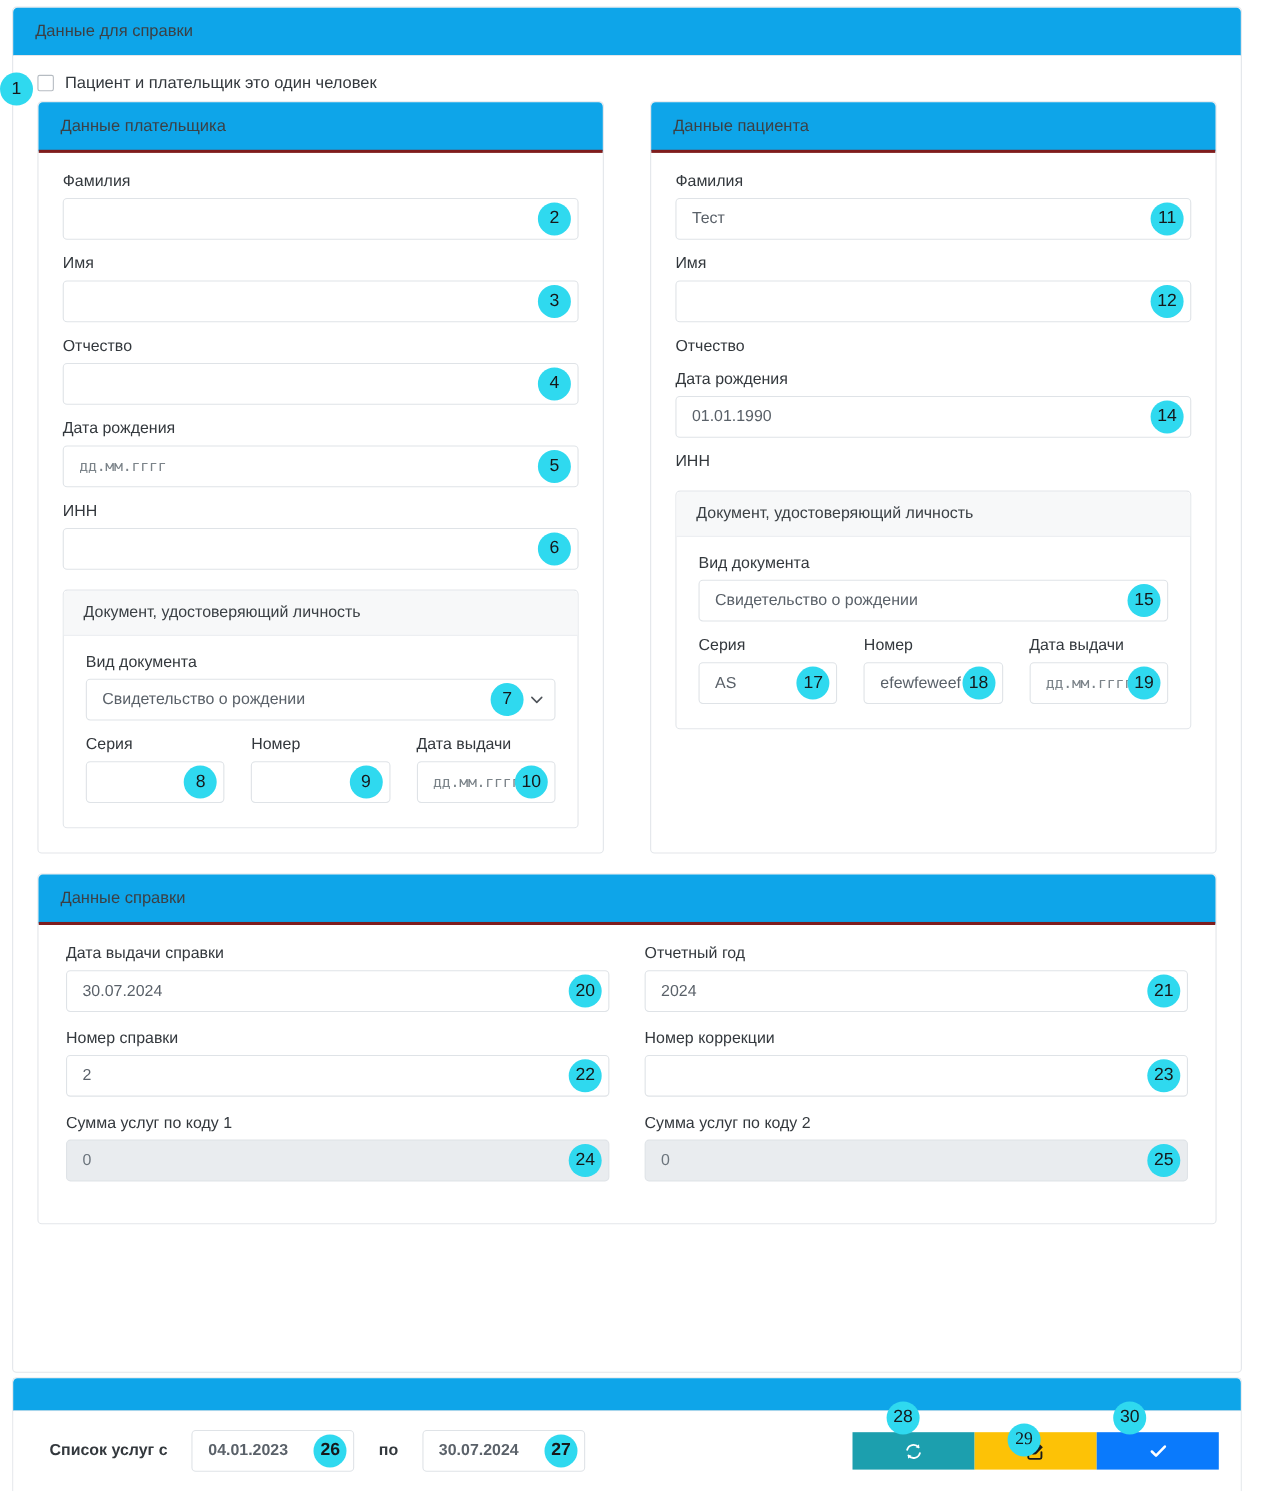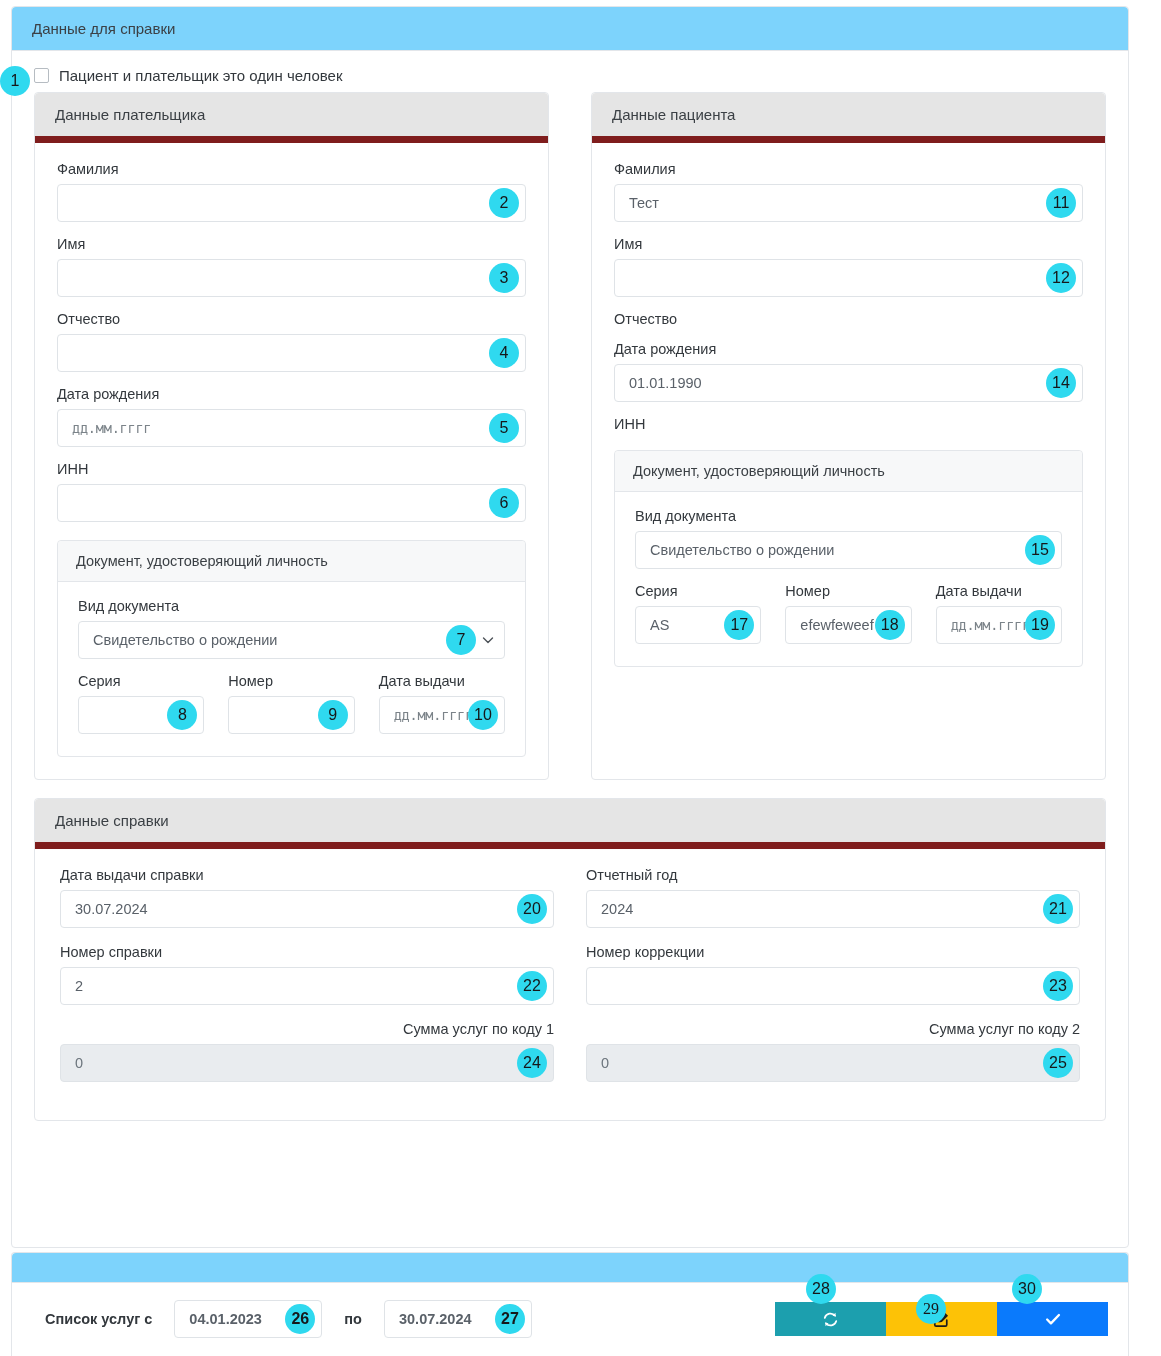--- a/index.html
+++ b/index.html
@@ -19,21 +19,21 @@
   }
 
   
   .card {
     position: absolute;
     background: #ffffff;
     border: 1px solid #e3e6ea;
     border-radius: 4px;
   }
   .card-header {
-    background: #7dd3fc;
+    background: #0ea5e9;
     border-bottom: 1px solid #e3e6ea;
     border-radius: 4px 4px 0 0;
     padding: 13px 20px;
     font-size: 15px;
     color: #3b4045;
   }
   .card-body { padding: 0; }
 
   #main-card {
     left: 11px; top: 6px;
@@ -72,22 +72,22 @@
     gap: 42px;
     padding: 0 22px;
   }
   .panel {
     flex: 1 1 0;
     border: 1px solid #e3e6ea;
     border-radius: 4px;
     background: #fff;
   }
   .panel-header {
-    background: #e5e5e5;
-    border-bottom: 7px solid #7f1d1d;
+    background: #0ea5e9;
+    border-bottom: 3px solid #7f1d1d;
     border-radius: 4px 4px 0 0;
     padding: 13px 20px;
     font-size: 15px;
     color: #3b4045;
   }
   .panel-body { padding: 18px 22px 22px 22px; }
 
   
   .field { position: relative; margin-bottom: 14px; }
   .field:last-child { margin-bottom: 0; }
@@ -150,21 +150,21 @@
 
   
   #cert-panel { margin: 18px 22px 0 22px; }
   .cert-grid {
     display: flex;
     gap: 32px;
     padding: 18px 25px 26px 25px;
   }
   .cert-col { flex: 1 1 0; }
   .cert-col .field { margin-bottom: 16px; }
-  .cert-col .field:last-child { margin-bottom: 12px; text-align: right; }
+  .cert-col .field:last-child { margin-bottom: 12px; }
 
   
   .footer-body {
     display: flex;
     align-items: center;
     height: 72px;
     padding: 0 20px 0 33px;
     font-weight: bold;
   }
   .footer-left {

